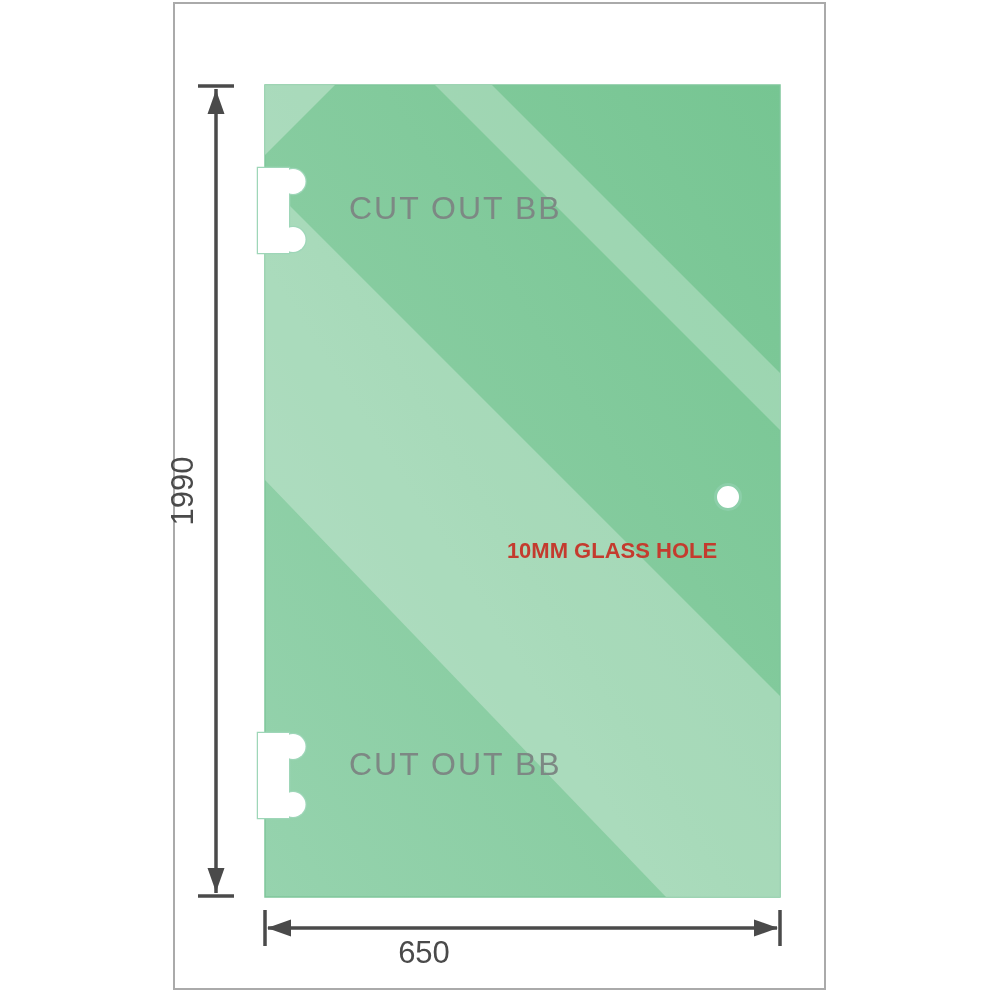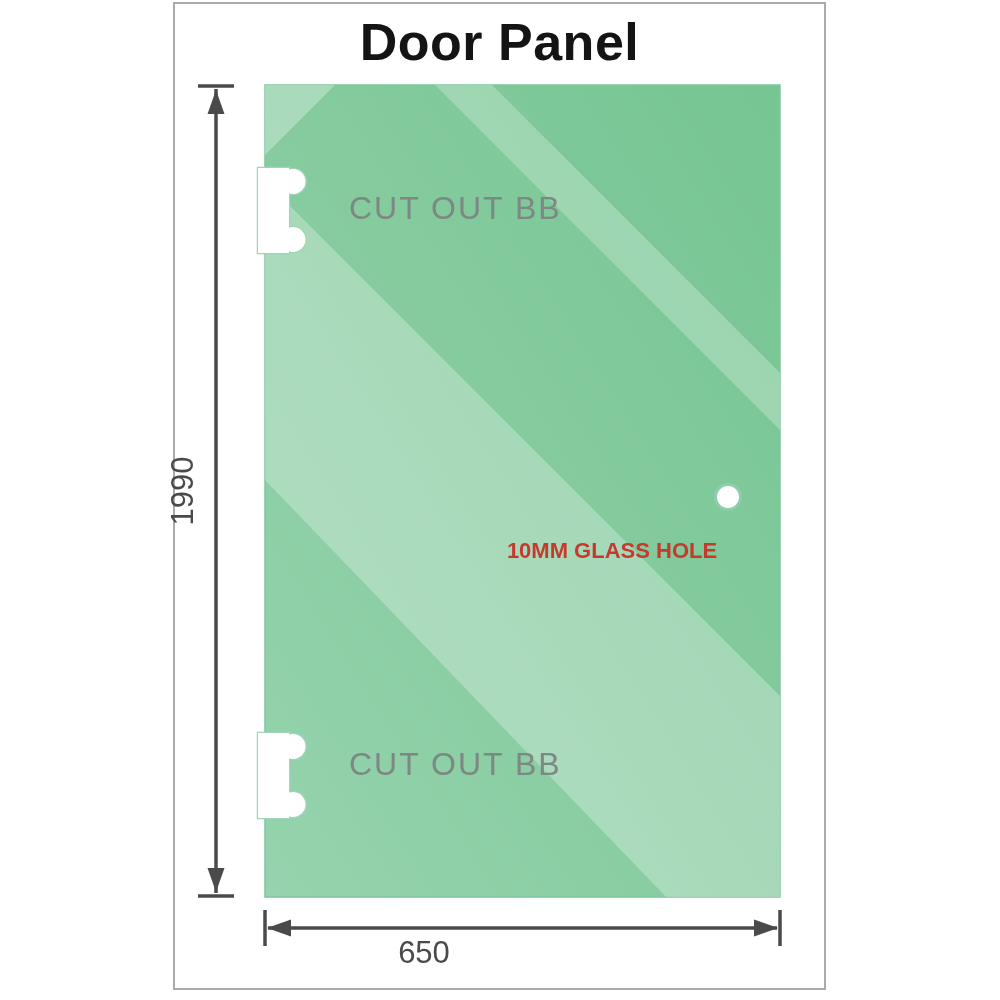--- a/index.html
+++ b/index.html
@@ -59,21 +59,20 @@
     fill: #c43b2e;
   }
 </style>
 </head>
 <body>
 
 <div class="stage">
 
   <div class="frame"></div>
 
-  <div class="title">Door Panel</div>
 
   <svg class="drawing" width="1000" height="1000" viewBox="0 0 1000 1000">
     <defs>
       <linearGradient id="glassGrad" x1="100%" y1="0%" x2="0%" y2="100%">
         <stop offset="0%" stop-color="#76c592"></stop>
         <stop offset="55%" stop-color="#87cca0"></stop>
         <stop offset="100%" stop-color="#96d3ae"></stop>
       </linearGradient>
       <clipPath id="panelClip">
         <rect x="265" y="85" width="515" height="812"></rect>

